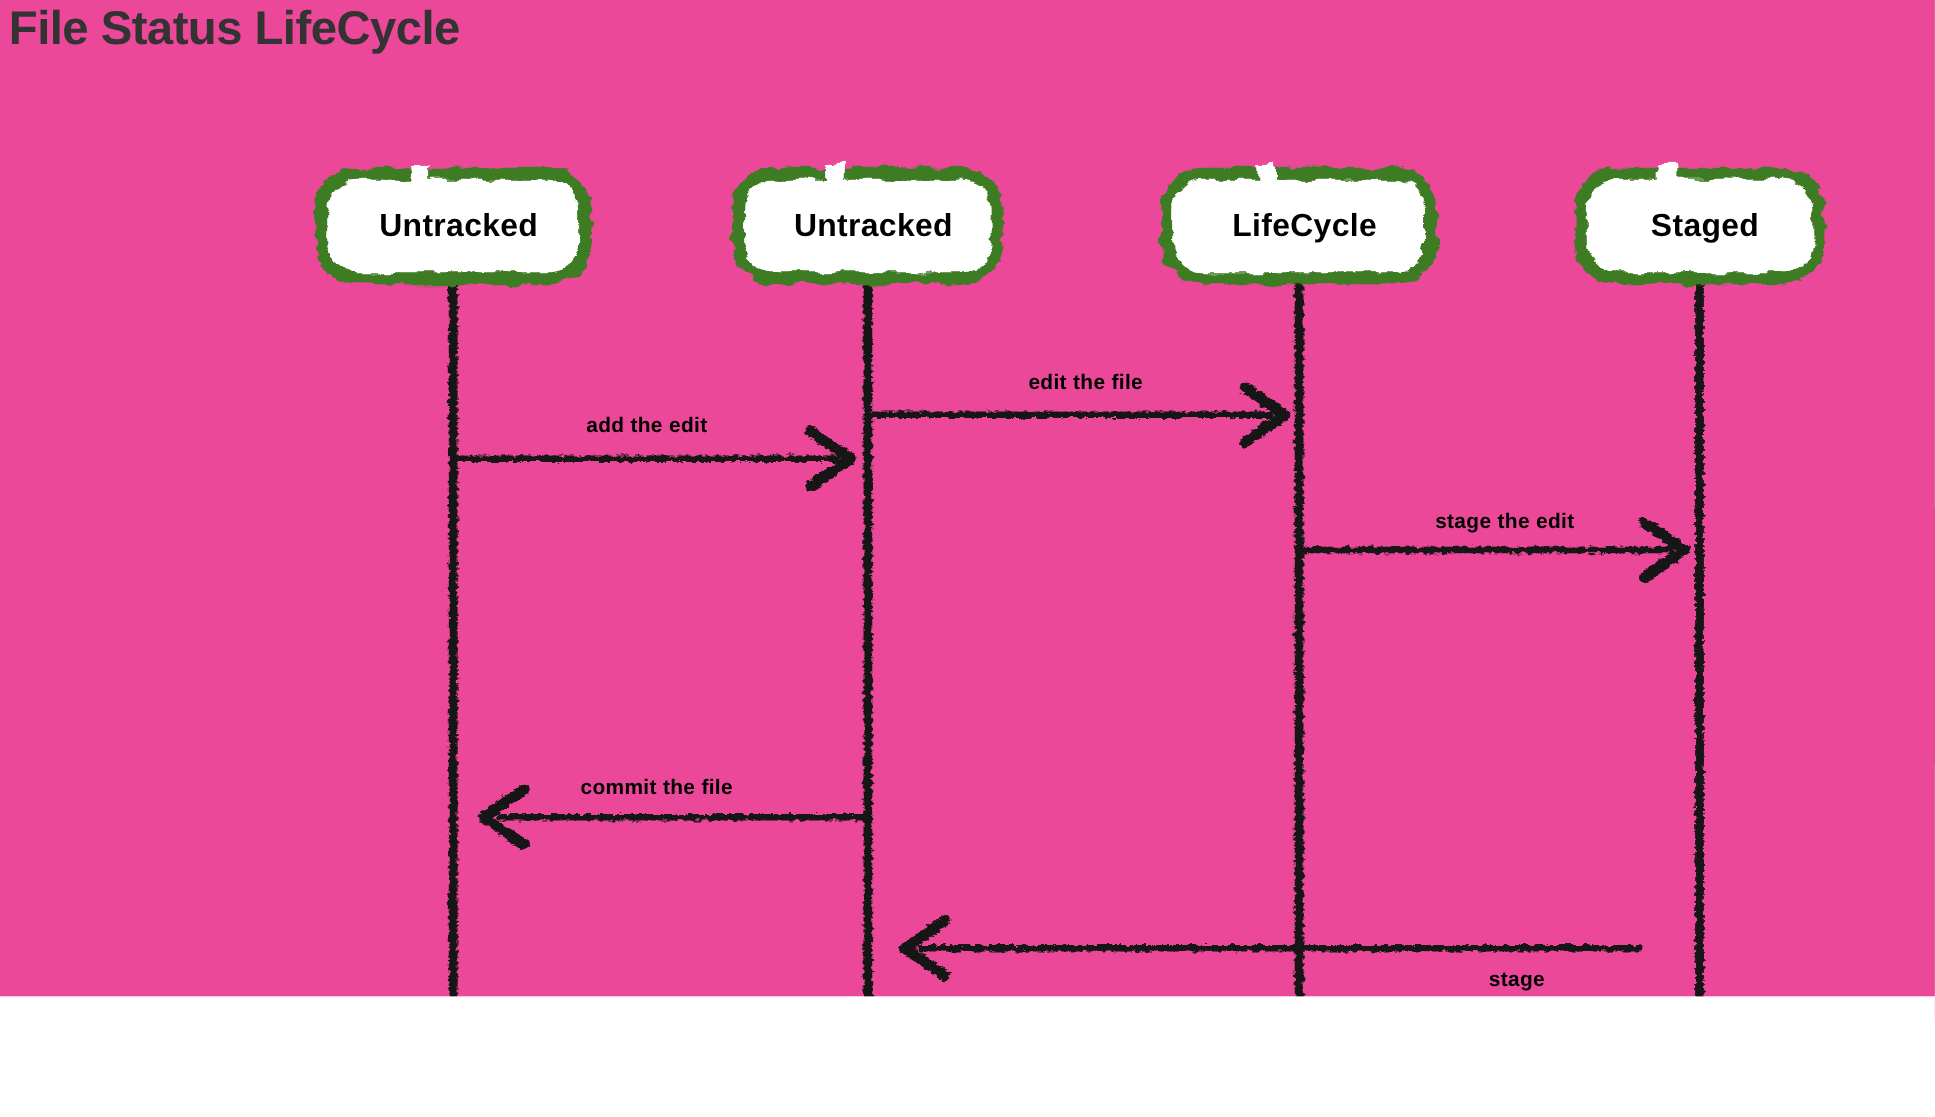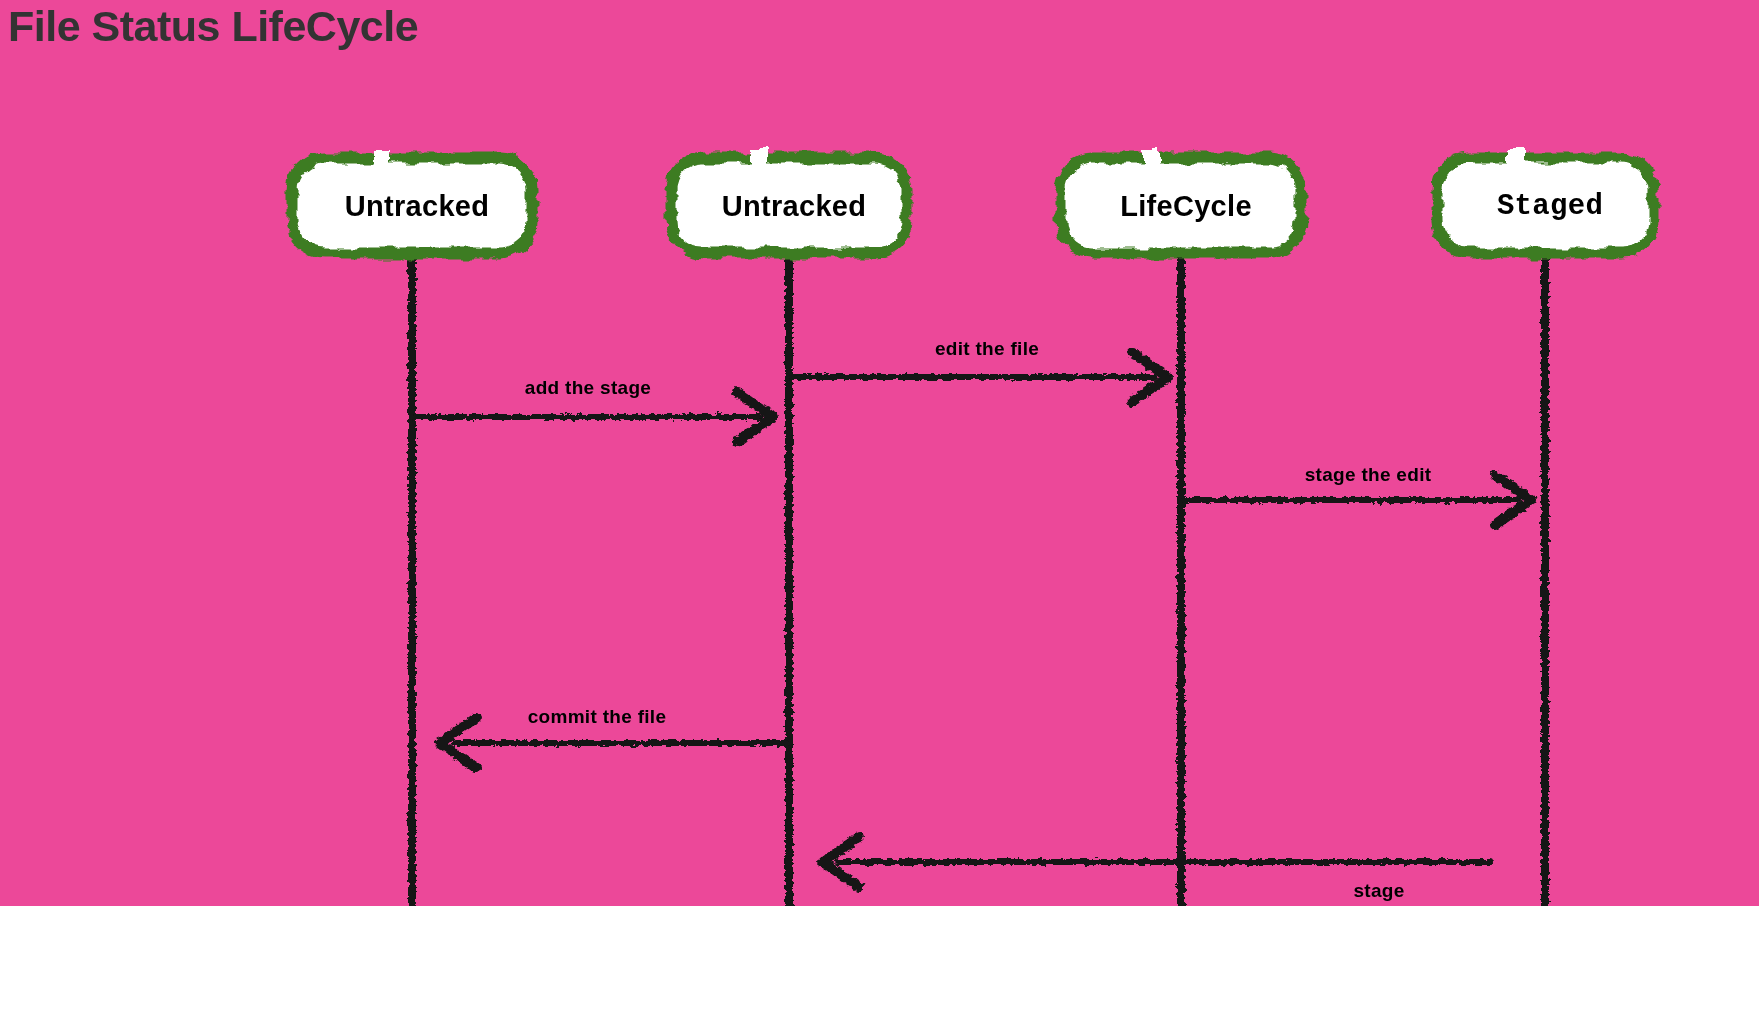--- a/index.html
+++ b/index.html
@@ -101,20 +101,20 @@
           <rect x="1437" y="158" width="216" height="95" rx="32" ry="32" fill="#ffffff" stroke="#3e7c22" stroke-width="11"></rect>
           <rect x="1507" y="149" width="17" height="18" fill="#ffffff"></rect>
         </g>
       </g>
   </svg>
 
   <div class="labels-layer" id="labels-layer">
       <div class="actor-label" style="left: 412px; top: 205.5px;">Untracked</div>
       <div class="actor-label" style="left: 789px; top: 205.5px;">Untracked</div>
       <div class="actor-label" style="left: 1181px; top: 205.5px;">LifeCycle</div>
-      <div class="actor-label" style="left: 1545px; top: 205.5px; font-family: Liberation Mono, monospace;">Staged</div>
+      <div class="actor-label" style="left: 1545px; top: 205.5px;">Staged</div>
       <div class="message-label" style="left: 982px; top: 349px;">edit the file</div>
-      <div class="message-label" style="left: 583px; top: 388px;">add the stage</div>
+      <div class="message-label" style="left: 583px; top: 388px;">add the edit</div>
       <div class="message-label" style="left: 1363px; top: 475px;">stage the edit</div>
       <div class="message-label" style="left: 592px; top: 717px;">commit the file</div>
       <div class="message-label" style="left: 1374px; top: 891px;">stage</div>
     </div>
 </div>
 
 </body></html>

